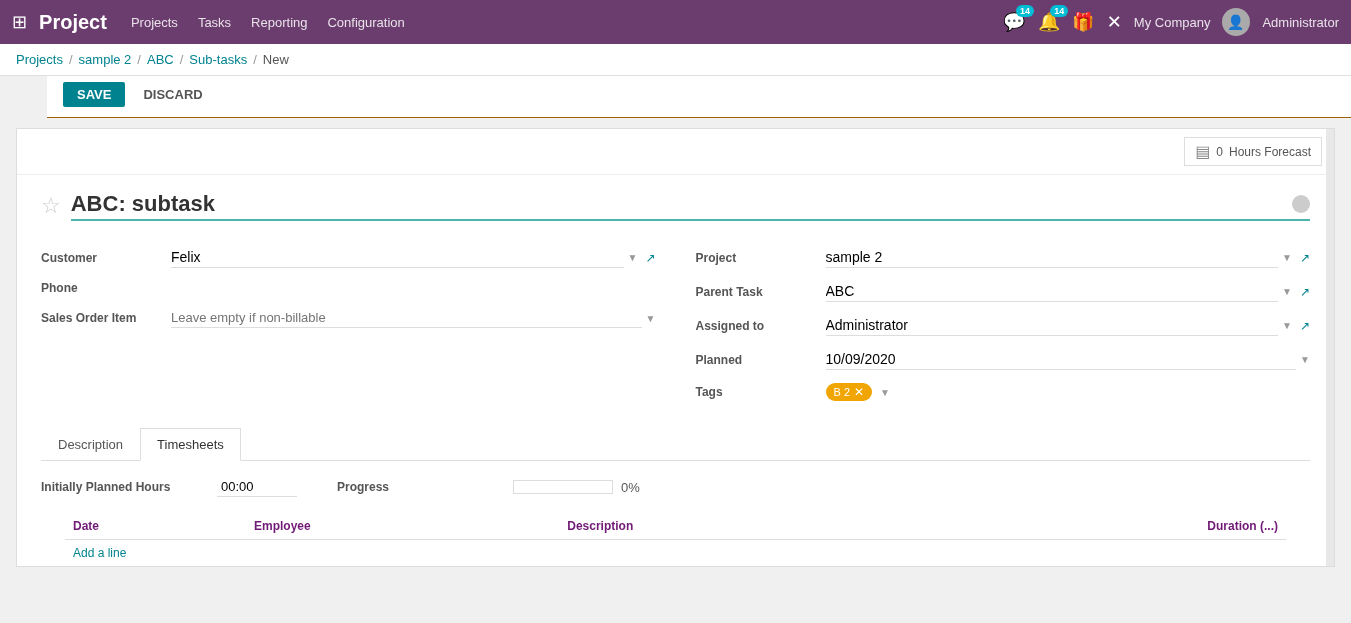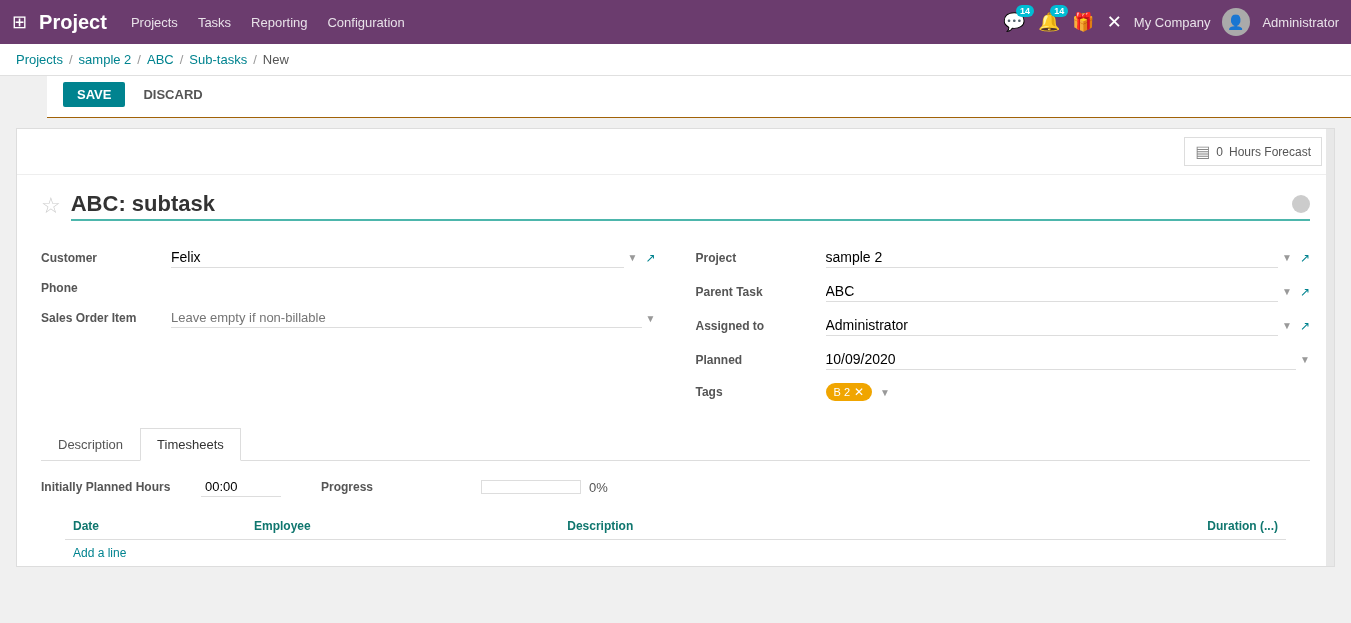--- a/index.html
+++ b/index.html
@@ -297,21 +297,21 @@
     }
     .timesheets-row {
       display: flex;
       align-items: center;
       gap: 40px;
       margin-bottom: 16px;
     }
     .ts-field {
       display: flex;
       align-items: center;
-      gap: 0;
+      gap: 16px;
     }
     .ts-label {
       color: #555;
       font-size: 12px;
       font-weight: bold;
       min-width: 160px;
     }
     .ts-input {
       border: none;
       border-bottom: 1px solid #ddd;
@@ -341,21 +341,21 @@
       padding: 0 24px;
     }
     .data-table {
       width: 100%;
       border-collapse: collapse;
     }
     .data-table thead tr th {
       text-align: left;
       font-size: 12px;
       font-weight: bold;
-      color: #0f766e;
+      color: #701a75;
       padding: 6px 8px;
       border-bottom: 1px solid #ddd;
     }
     .data-table thead tr th:last-child {
       text-align: right;
     }
     .add-line-link {
       color: #00838f;
       cursor: pointer;
       font-size: 12px;

